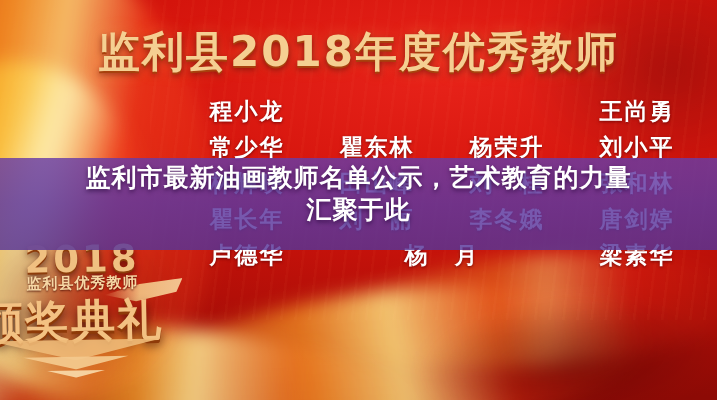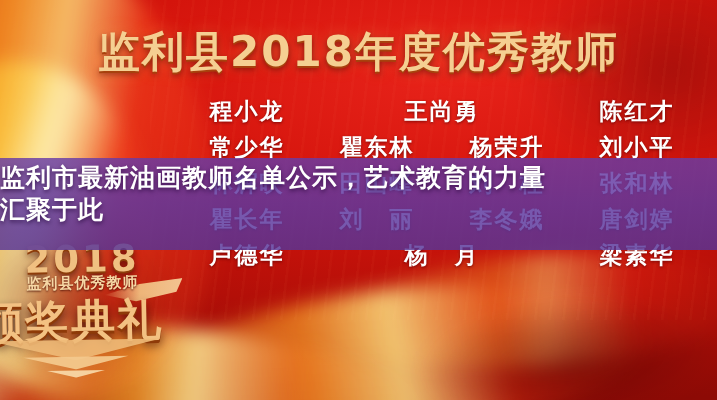--- a/index.html
+++ b/index.html
@@ -113,21 +113,21 @@
   .emblem .chev i:nth-child(2){top:13px;transform:scale(.62);border-top-color:rgba(243,200,140,.95);}
   .emblem .chev i:nth-child(3){top:24px;transform:scale(.34);border-top-color:rgba(248,214,165,.95);}
 
   
   .overlay-band{
     position:absolute;left:0;top:158px;width:717px;height:92px;
     background:linear-gradient(180deg,rgba(104,60,166,.82) 0%,rgba(94,56,160,.84) 50%,rgba(86,52,152,.82) 100%);
   }
   .overlay-text{
     position:absolute;left:0;top:162px;width:717px;
-    font-size:25px;font-weight:bold;
+    text-align:center;font-size:25px;font-weight:bold;
     color:#ffffff;line-height:1.28;letter-spacing:1px;
     text-shadow:0 2px 4px rgba(30,0,50,.65);
   }
   .overlay-text .l2{display:block;}
 </style>
 </head>
 <body>
 
 <div class="stage">
 
@@ -142,21 +142,20 @@
     <div class="band dark d3"></div>
     <div class="sheen"></div>
   </div>
 
   <div class="poster-title">监利县2018年度优秀教师</div>
 
   <div class="names">
     <div class="name-row">
       <div class="name-cell">程小龙</div>
       <div class="name-cell">王尚勇</div>
-      <div class="name-cell">陈红才</div>
     </div>
     <div class="name-row">
       <div class="name-cell">常少华</div>
       <div class="name-cell">瞿东林</div>
       <div class="name-cell">杨荣升</div>
       <div class="name-cell">刘小平</div>
     </div>
     <div class="name-row">
       <div class="name-cell">林辉映</div>
       <div class="name-cell">田山峰</div>

